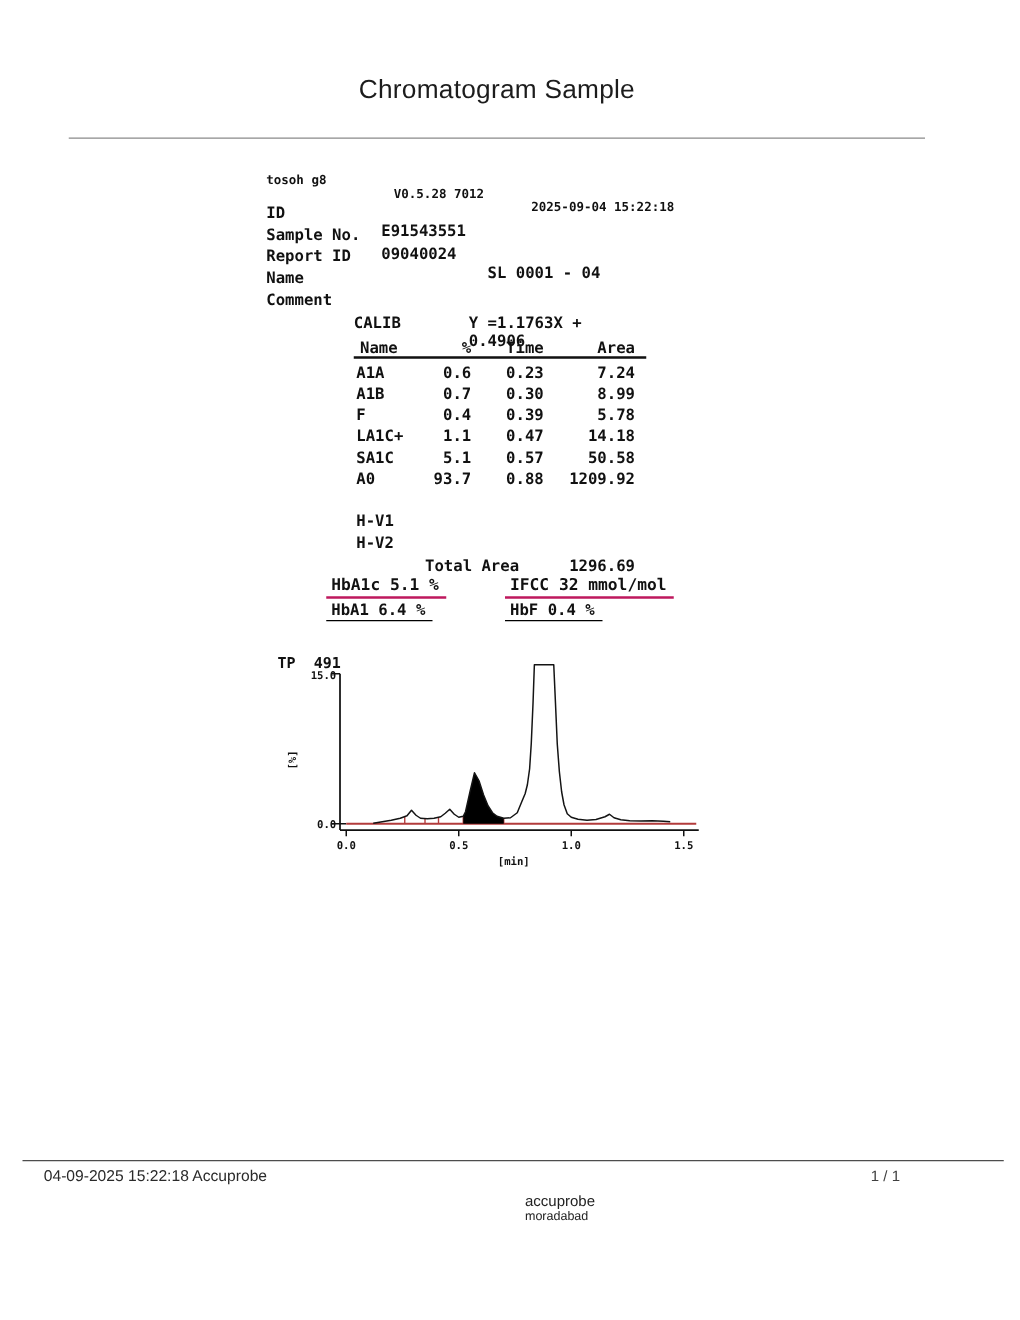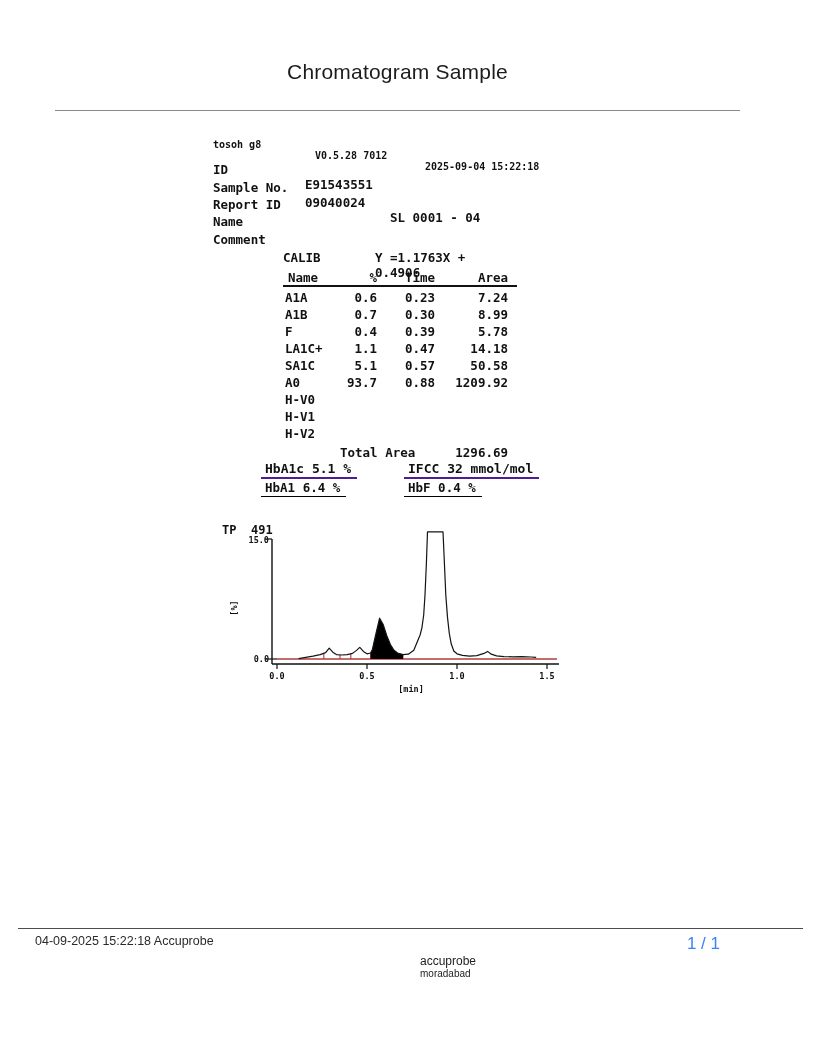--- a/index.html
+++ b/index.html
@@ -33,30 +33,30 @@
   #calib .row{position:absolute;width:234px;height:16px;}
   #calib .c-name{position:absolute;left:2px;}
   #calib .c-pct{position:absolute;left:24px;width:70px;text-align:right;}
   #calib .c-time{position:absolute;left:100px;width:52px;text-align:right;}
   #calib .c-area{position:absolute;left:140px;width:85px;text-align:right;}
   #calib-rule{position:absolute;left:0;top:35px;width:234px;height:2px;background:#111;}
   #calib-head .c-name{left:5px;}
 
   
   .res{white-space:pre;}
-  .res.b{font-size:13px;border-bottom:2px solid #4c1d95;padding:0 6px 1px 4px;}
+  .res.b{font-size:13px;border-bottom:2px solid #be185d;padding:0 6px 1px 4px;}
   .res.n{font-size:12.5px;font-weight:bold;border-bottom:1.5px solid #000;padding:0 6px 1px 4px;}
 
   
   svg text{font-family:"DejaVu Sans Mono",monospace;font-weight:bold;fill:#111;}
 
   
   #footer-rule{left:18px;top:928px;width:785px;height:1px;background:#4d4d4d;}
   #footer-left{left:35px;top:934px;font-size:12.5px;color:#2a2a2a;}
-  #footer-page{left:660px;top:934px;width:60px;text-align:right;font-size:17px;color:#3b82f6;}
+  #footer-page{left:660px;top:934px;width:60px;text-align:right;font-size:12px;color:#404040;}
   #org1{left:420px;top:954px;font-size:12px;color:#222;}
   #org2{left:420px;top:968px;font-size:10px;color:#222;}
 </style>
 </head>
 <body>
 
 <div id="page">
 
   <div class="abs" id="title">Chromatogram Sample</div>
   <div class="abs" id="top-rule"></div>
@@ -126,23 +126,20 @@
       <span class="c-pct">5.1</span>
       <span class="c-time">0.57</span>
       <span class="c-area">50.58</span>
     </div>
     <div class="row" style="top:125px">
       <span class="c-name">A0</span>
       <span class="c-pct">93.7</span>
       <span class="c-time">0.88</span>
       <span class="c-area">1209.92</span>
     </div>
-    <div class="row" style="top:142px">
-      <span class="c-name">H-V0</span>
-    </div>
     <div class="row" style="top:159px">
       <span class="c-name">H-V1</span>
     </div>
     <div class="row" style="top:176px">
       <span class="c-name">H-V2</span>
     </div>
     <div class="row" style="top:195px">
       <span style="position:absolute;left:57px">Total Area</span>
       <span class="c-area">1296.69</span>
     </div>

